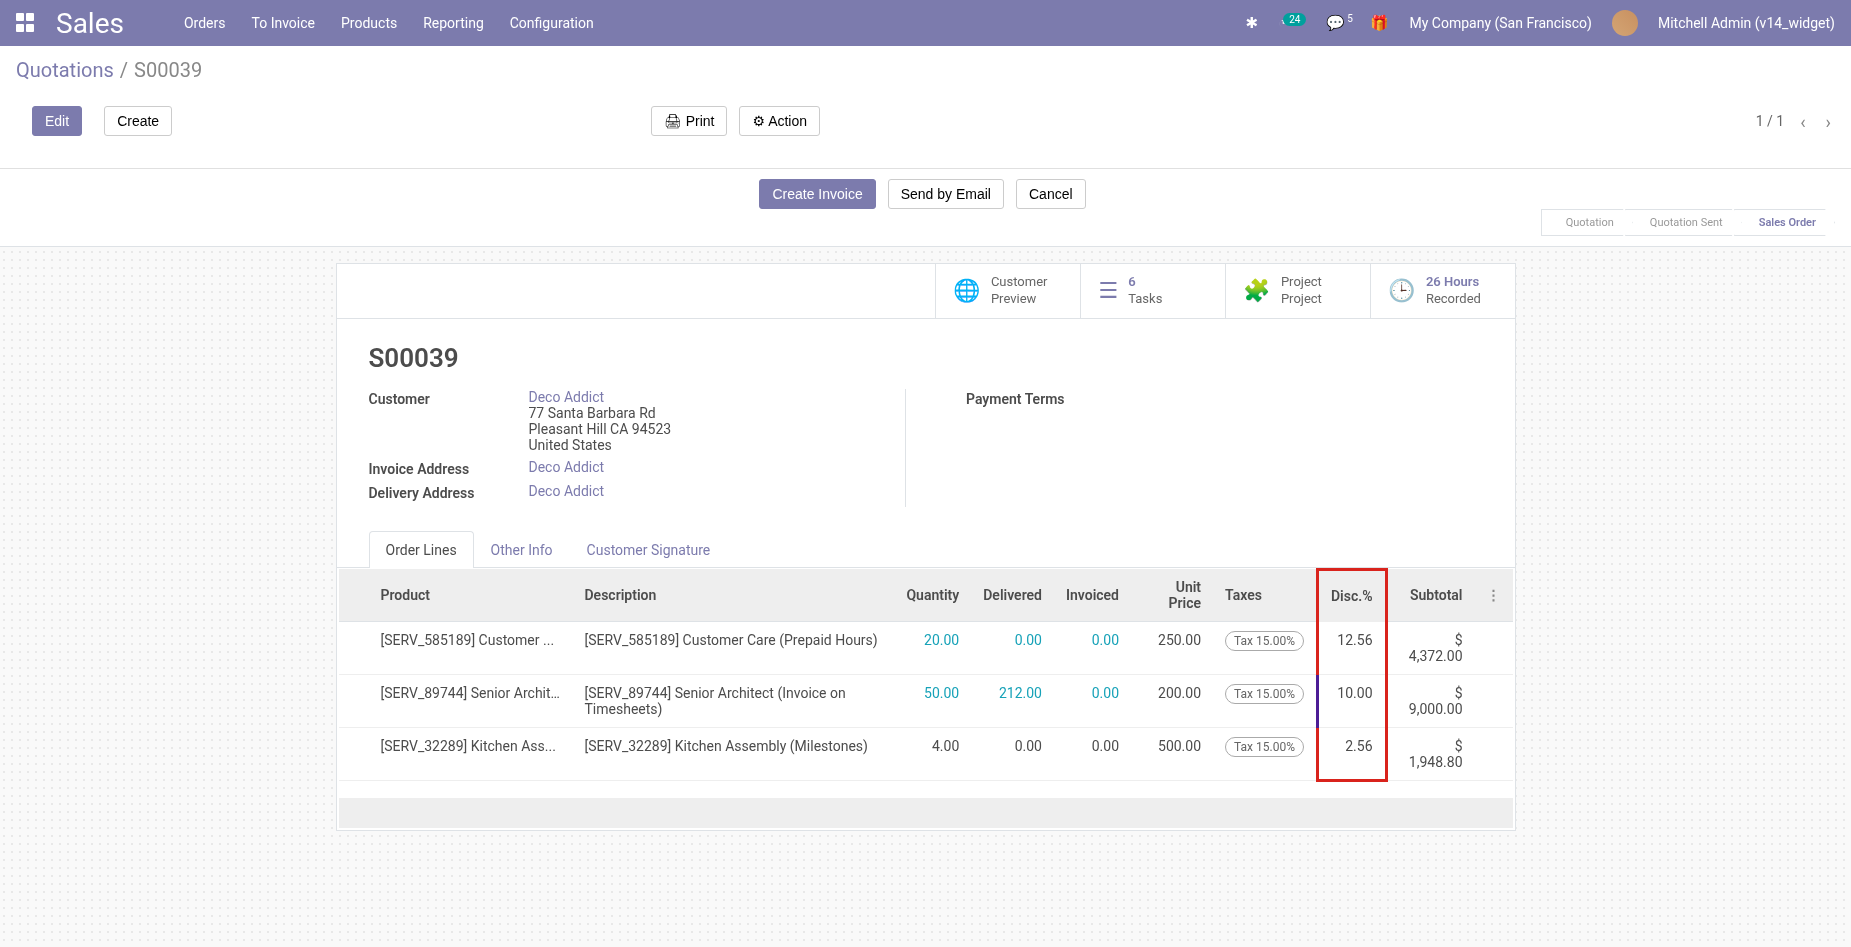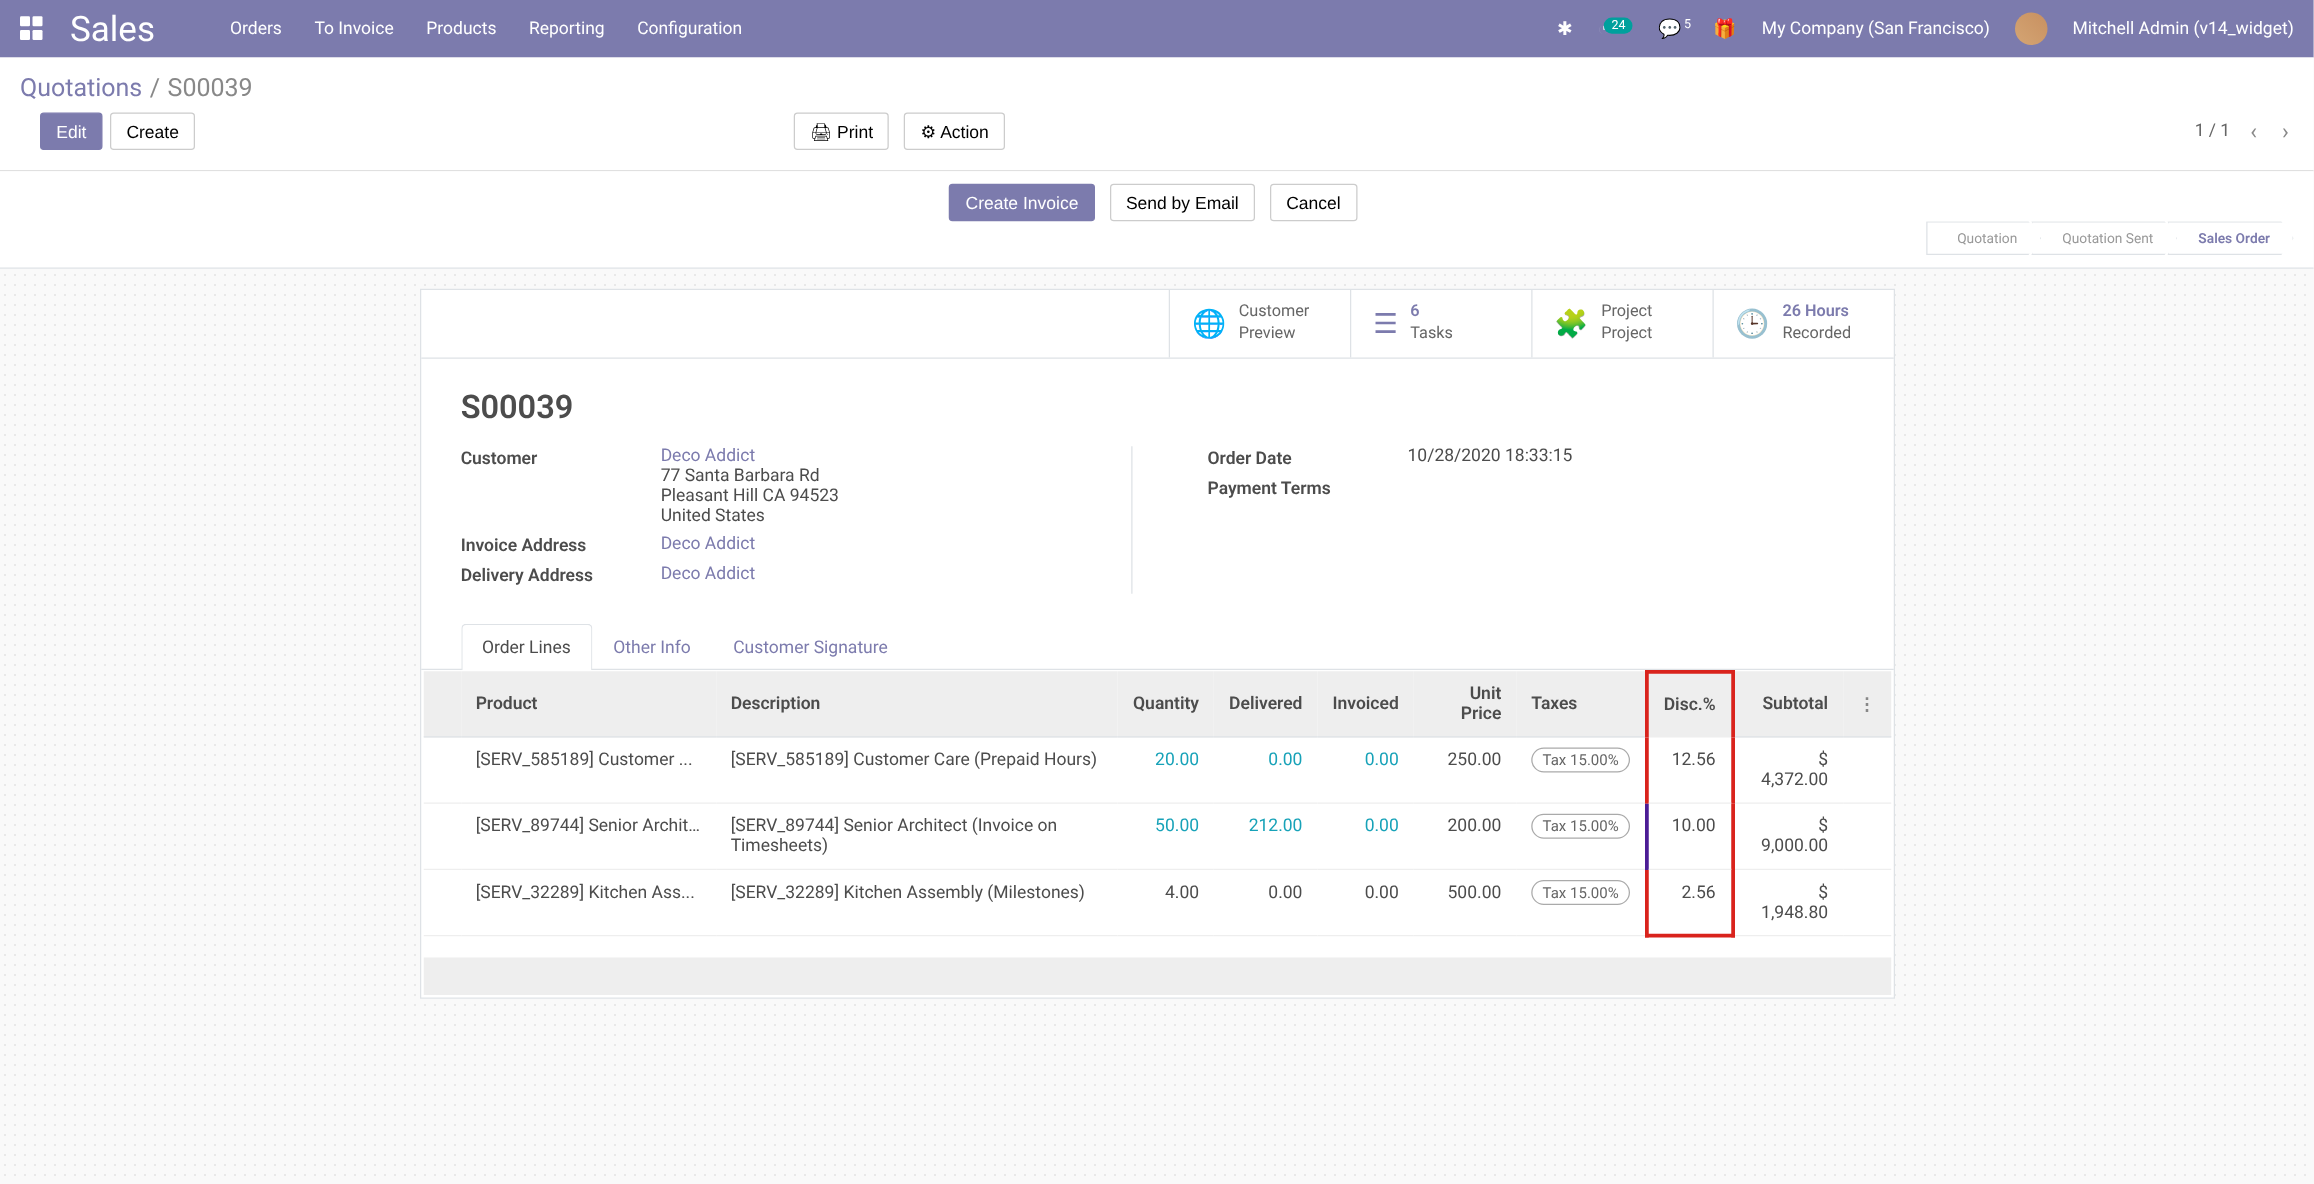--- a/index.html
+++ b/index.html
@@ -108,24 +108,24 @@
     <span class="avatar"></span>
     <div class="user-name">Mitchell Admin (v14_widget)</div>
   </div>
 </div>
 
 <div class="breadcrumb-bar">
   <div class="breadcrumb">
     <a>Quotations</a><span class="breadcrumb-sep">/</span><span>S00039</span>
   </div>
 
-  <div class="action-bar" style="padding-left:16px;padding-right:0;border:none;">
+  <div class="action-bar" style="padding-left:16px;padding-right:0;border:none;gap:16px;">
     <button class="btn btn-primary">Edit</button>
     <button class="btn">Create</button>
-    <div style="margin:0 auto;display:flex;gap:6px;">
+    <div style="margin:16px auto;display:flex;gap:6px;">
       <button class="btn"><span>🖨 </span><span>Print</span></button>
       <button class="btn"><span>⚙ </span><span>Action</span></button>
     </div>
     <div class="page-nav">
       <span>1 / 1</span>
       <span class="page-nav-arrow">‹</span>
       <span class="page-nav-arrow">›</span>
     </div>
   </div>
 </div>
@@ -191,24 +191,20 @@
       <div class="field-row">
         <div class="field-label">Invoice Address</div>
         <div class="field-value"><a>Deco Addict</a></div>
       </div>
       <div class="field-row">
         <div class="field-label">Delivery Address</div>
         <div class="field-value"><a>Deco Addict</a></div>
       </div>
     </div>
     <div class="field-col">
-      <div class="field-row">
-        <div class="field-label">Order Date</div>
-        <div class="field-value">10/28/2020 18:33:15</div>
-      </div>
       <div class="field-row">
         <div class="field-label">Payment Terms</div>
         <div class="field-value"></div>
       </div>
     </div>
   </div>
 
   <div class="tabs">
     <div class="tab active">Order Lines</div>
     <div class="tab">Other Info</div>

